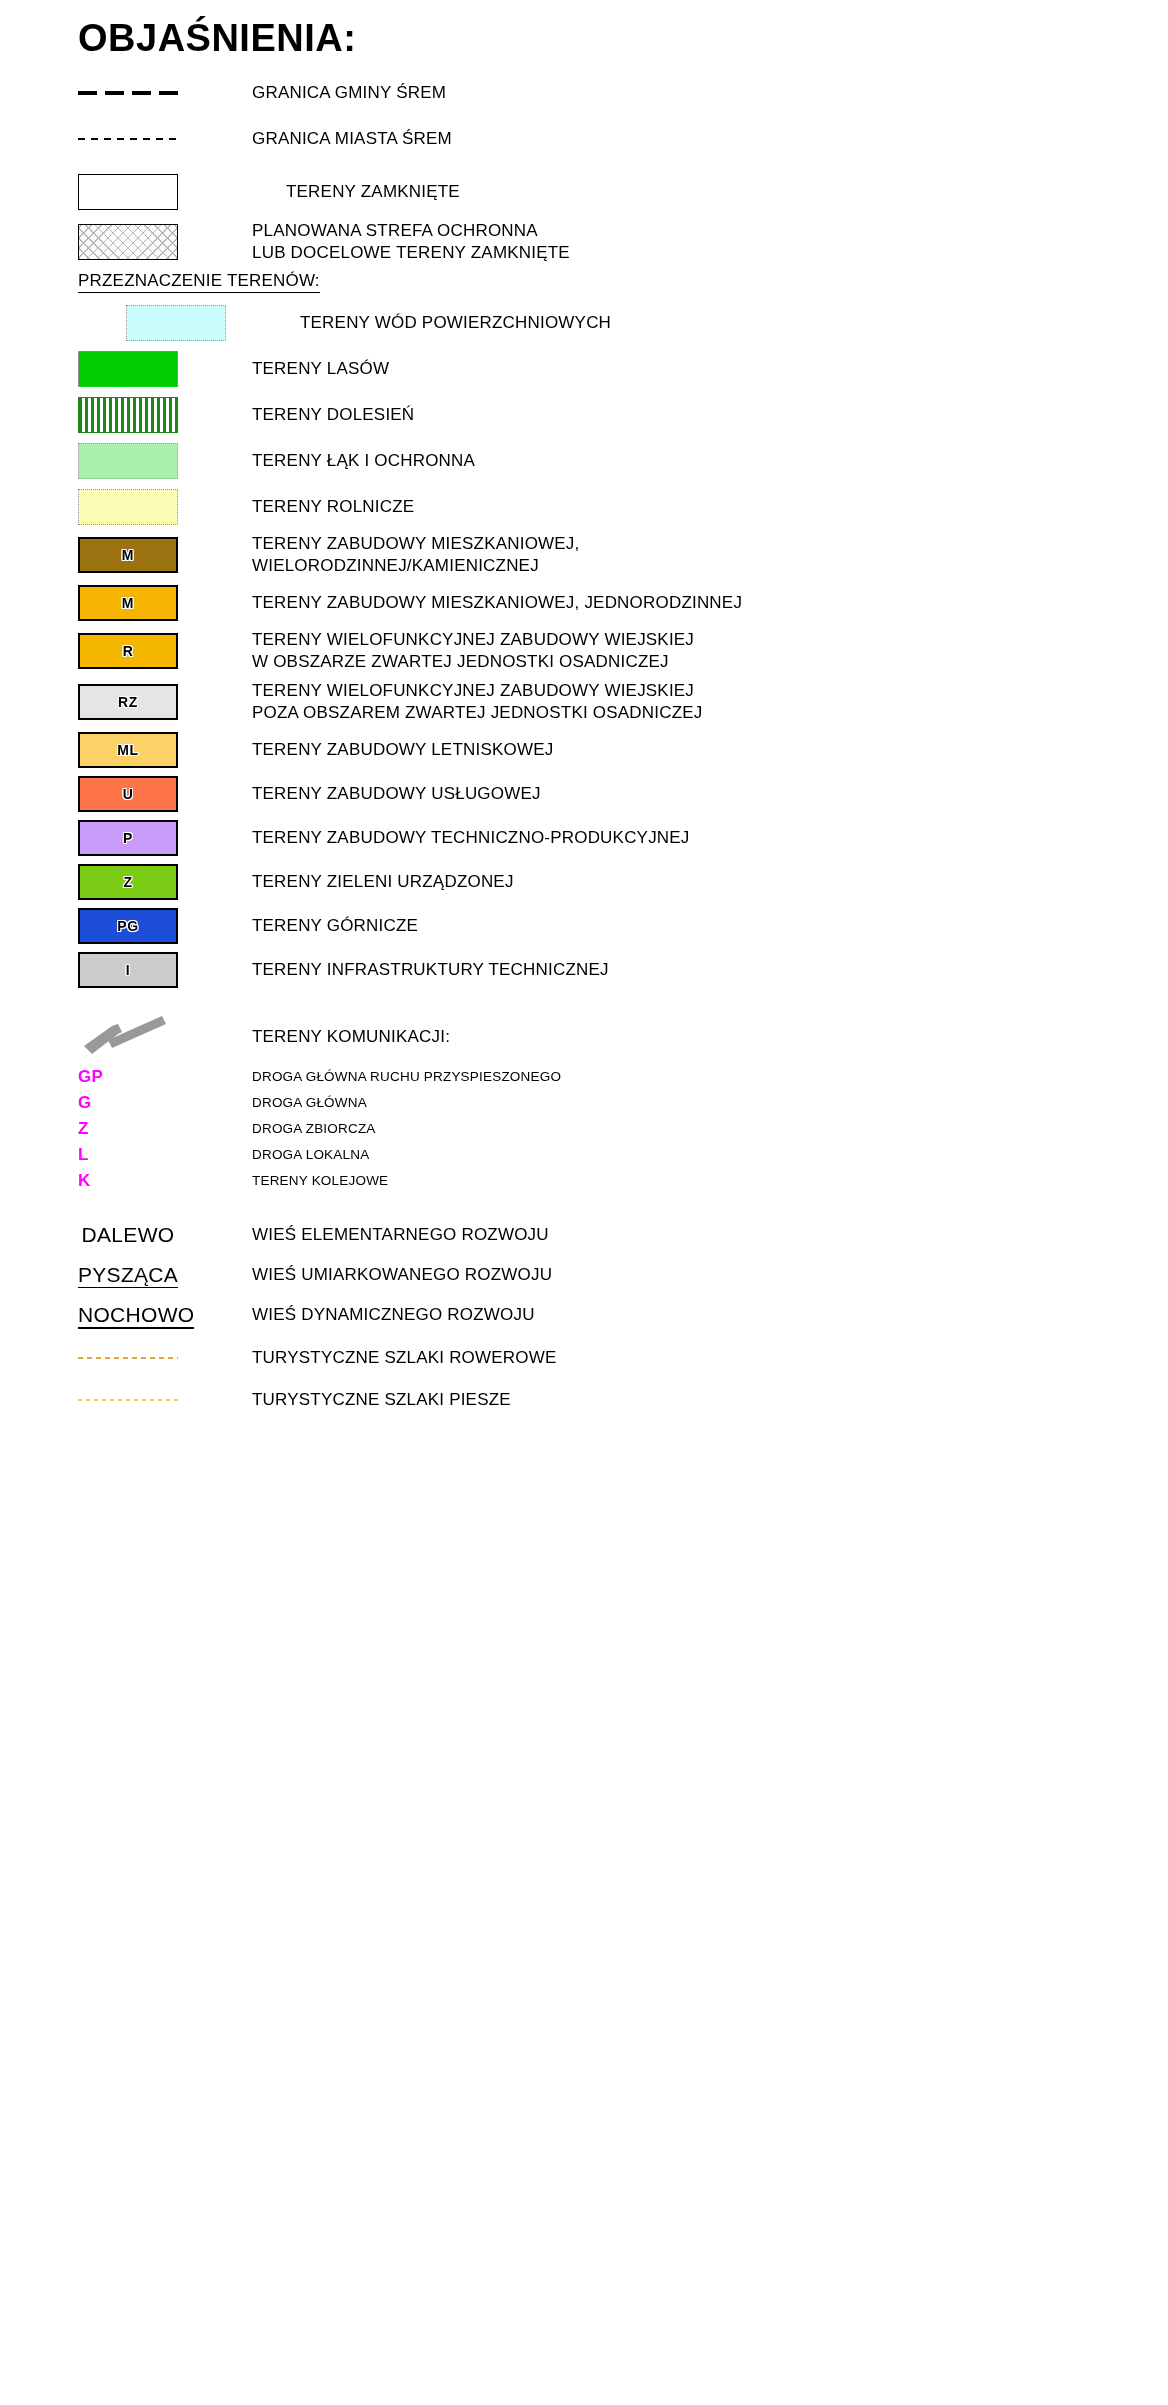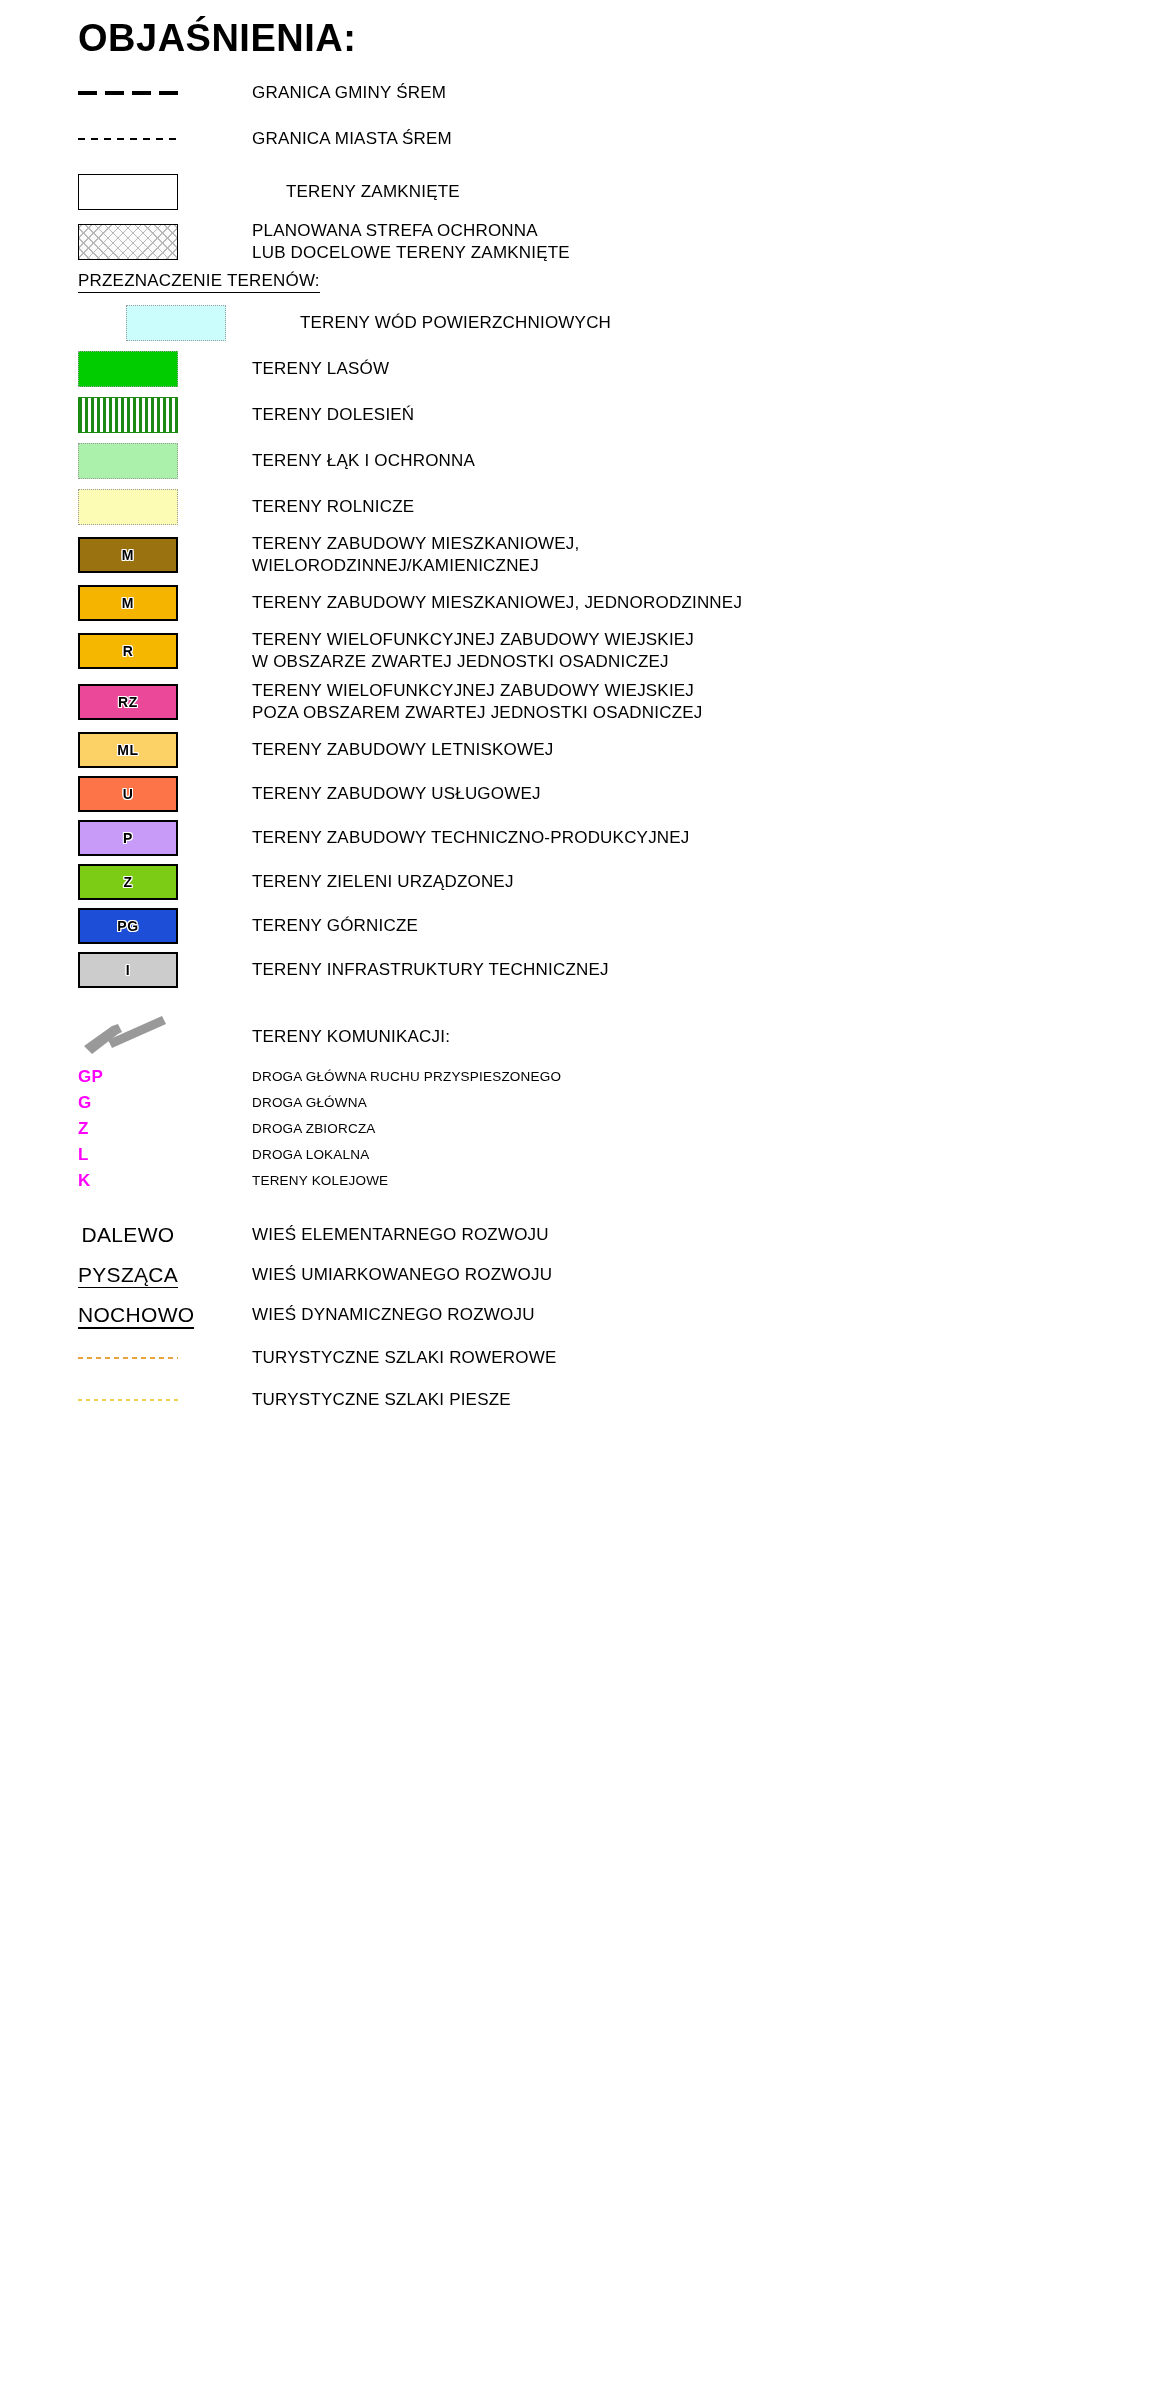--- a/index.html
+++ b/index.html
@@ -287,21 +287,21 @@
       <div class="sw thick" style="background:#f5b700;">
         <span class="code">R</span>
       </div>
     </div>
     <div class="label">TERENY WIELOFUNKCYJNEJ ZABUDOWY WIEJSKIEJ
 W OBSZARZE ZWARTEJ JEDNOSTKI OSADNICZEJ</div>
   </div>
 
   <div class="row" style="margin-top:8px;">
     <div class="key">
-      <div class="sw thick" style="background:#ec4899;">
+      <div class="sw thick" style="background:#e5e5e5;">
         <span class="code">RZ</span>
       </div>
     </div>
     <div class="label">TERENY WIELOFUNKCYJNEJ ZABUDOWY WIEJSKIEJ
 POZA OBSZAREM ZWARTEJ JEDNOSTKI OSADNICZEJ</div>
   </div>
 
   <div class="row" style="margin-top:8px;">
     <div class="key">
       <div class="sw thick" style="background:#fcd166;">

